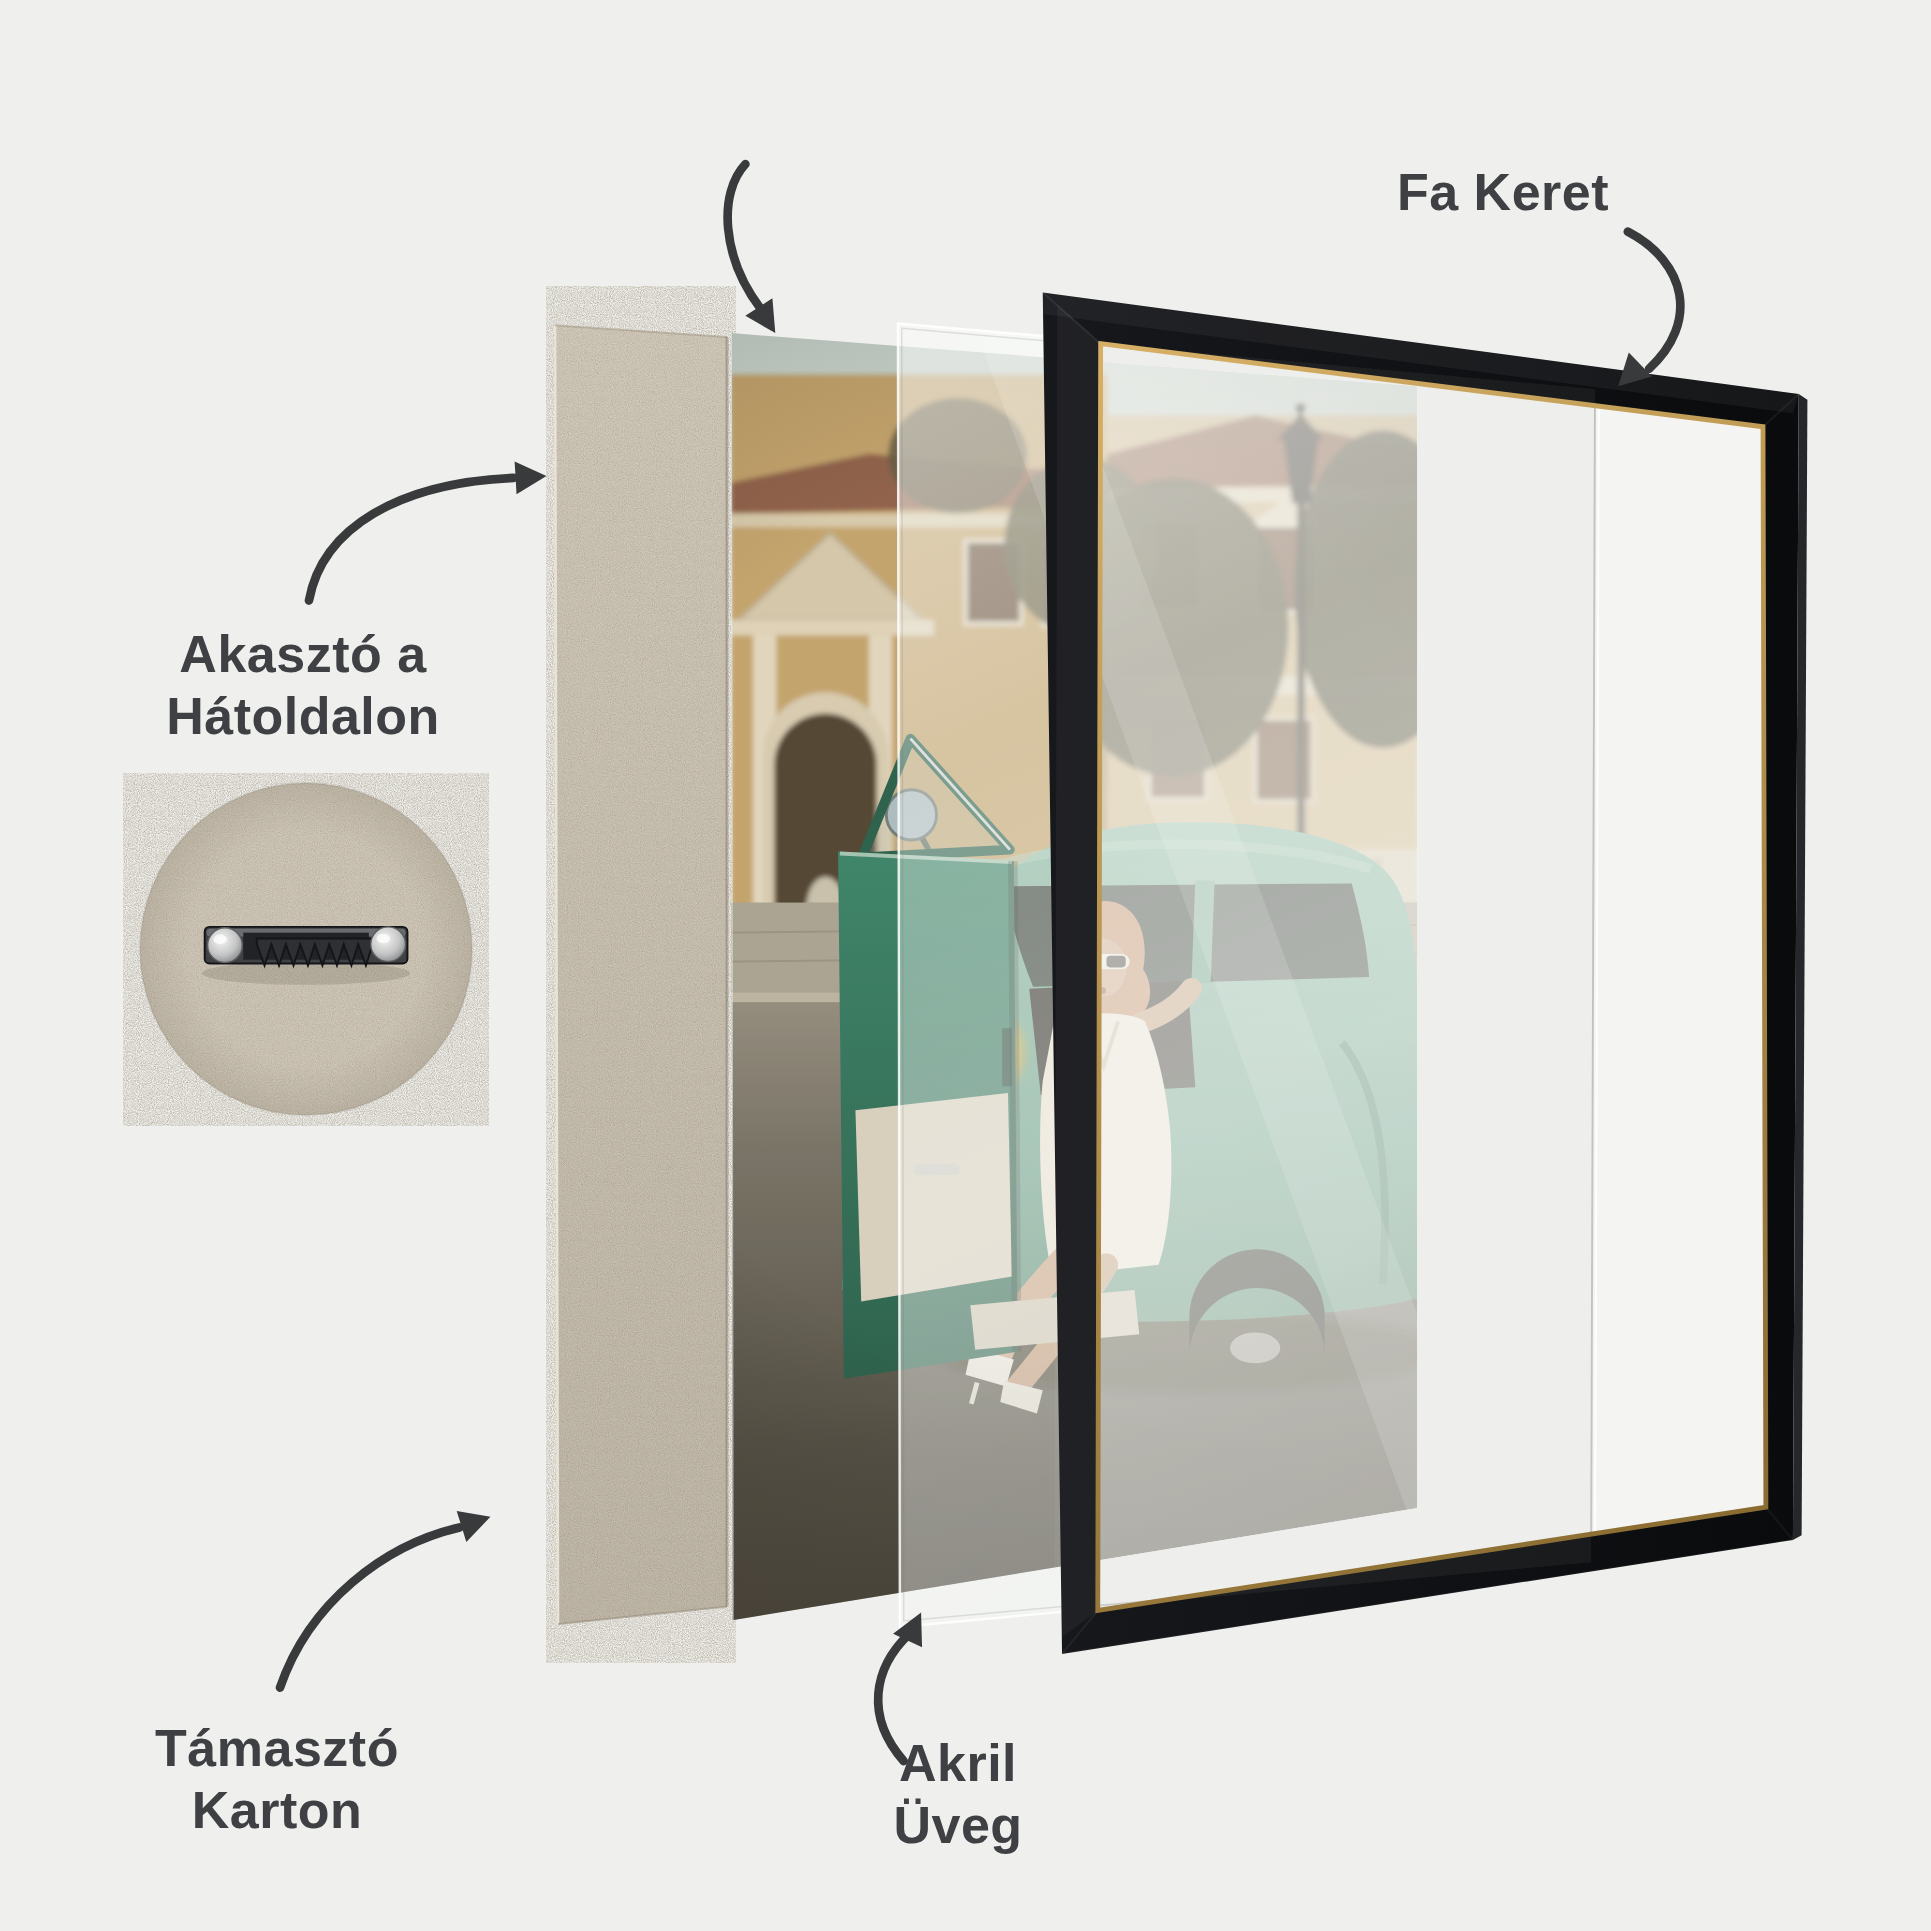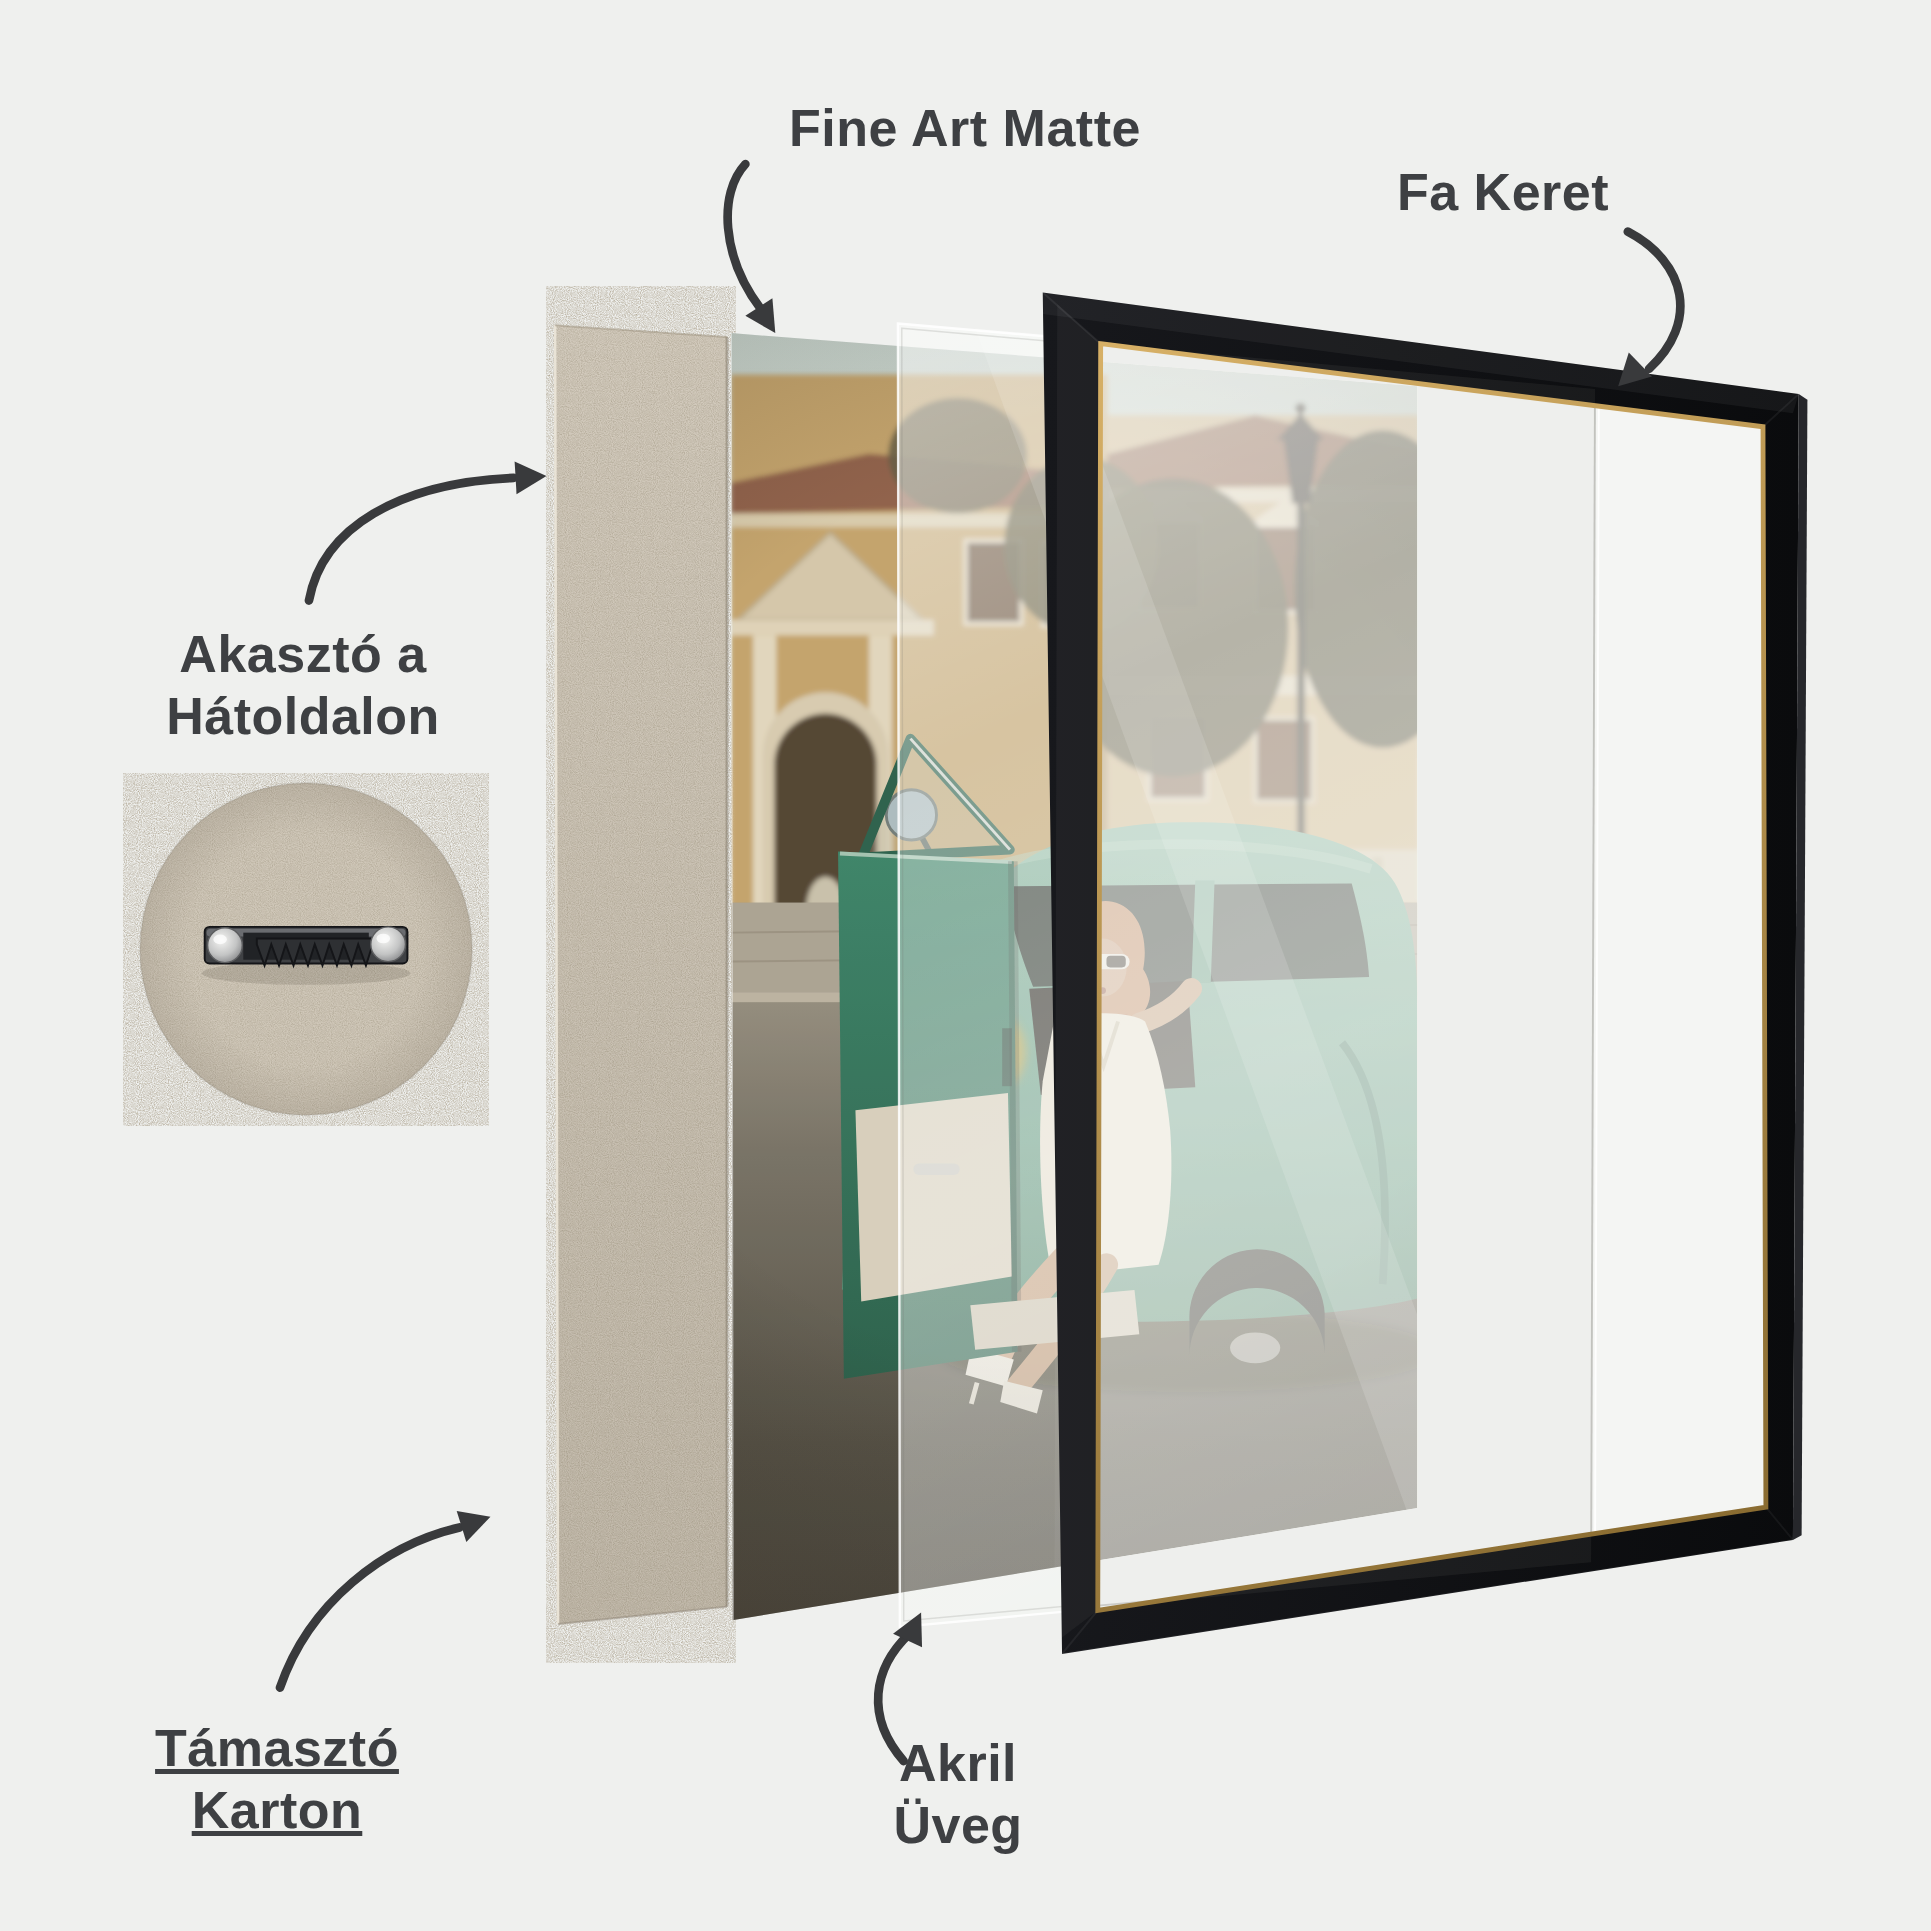--- a/index.html
+++ b/index.html
@@ -318,33 +318,32 @@
              L281,978 L274,1000 L266,978 Z" fill="#2e3033" stroke="#141518" stroke-width="2"></path>
     <circle cx="233" cy="979" r="18" fill="url(#gScrew)" stroke="#5c5d5f" stroke-width="1.5"></circle>
     <circle cx="402" cy="978" r="18" fill="url(#gScrew)" stroke="#5c5d5f" stroke-width="1.5"></circle>
     <ellipse cx="228" cy="973" rx="7" ry="5" fill="rgba(255,255,255,0.75)"></ellipse>
     <ellipse cx="397" cy="972" rx="7" ry="5" fill="rgba(255,255,255,0.75)"></ellipse>
   </g>
 </g>
 </svg>
 
 <div class="label" style="left:714px;top:97px;width:502px;">
-  <div>Fine Art Matte</div>
 </div>
 
 <div class="label" style="left:1358px;top:161px;width:290px;">
   <div>Fa Keret</div>
 </div>
 
 <div class="label" style="left:110px;top:623px;width:386px;text-align:center;">
   <div>Akasztó a</div>
   <div>Hátoldalon</div>
 </div>
 
-<div class="label" style="left:84px;top:1717px;width:386px;text-decoration:underline;">
+<div class="label" style="left:84px;top:1717px;width:386px;">
   <div>Támasztó</div>
   <div>Karton</div>
 </div>
 
 <div class="label" style="left:813px;top:1732px;width:290px;">
   <div>Akril</div>
   <div>Üveg</div>
 </div>
 
 </div>

